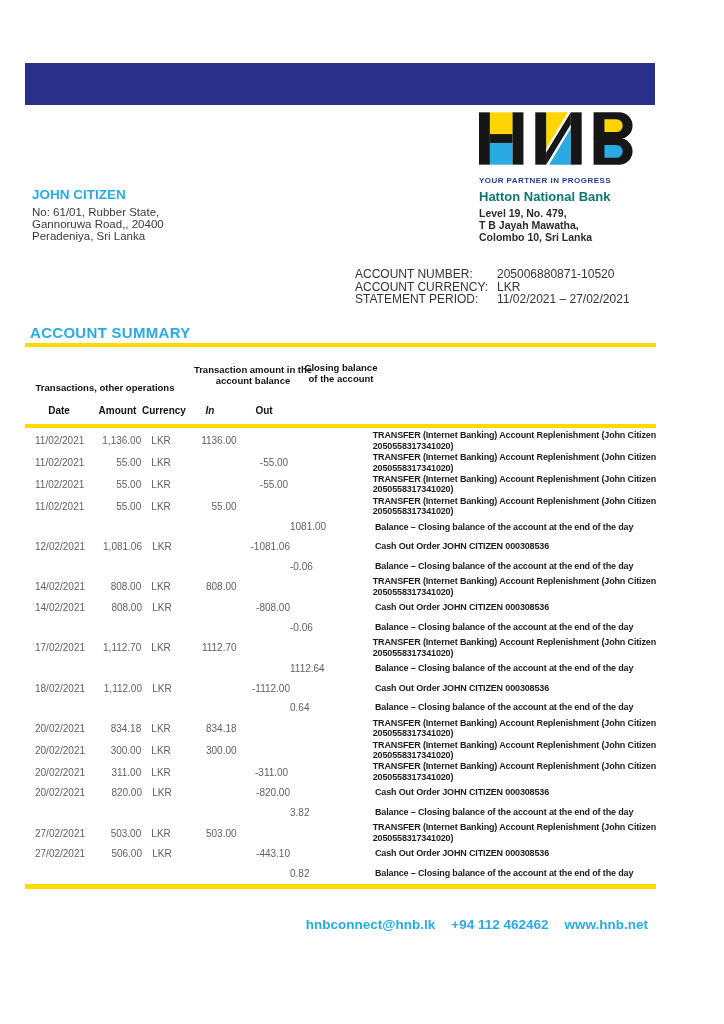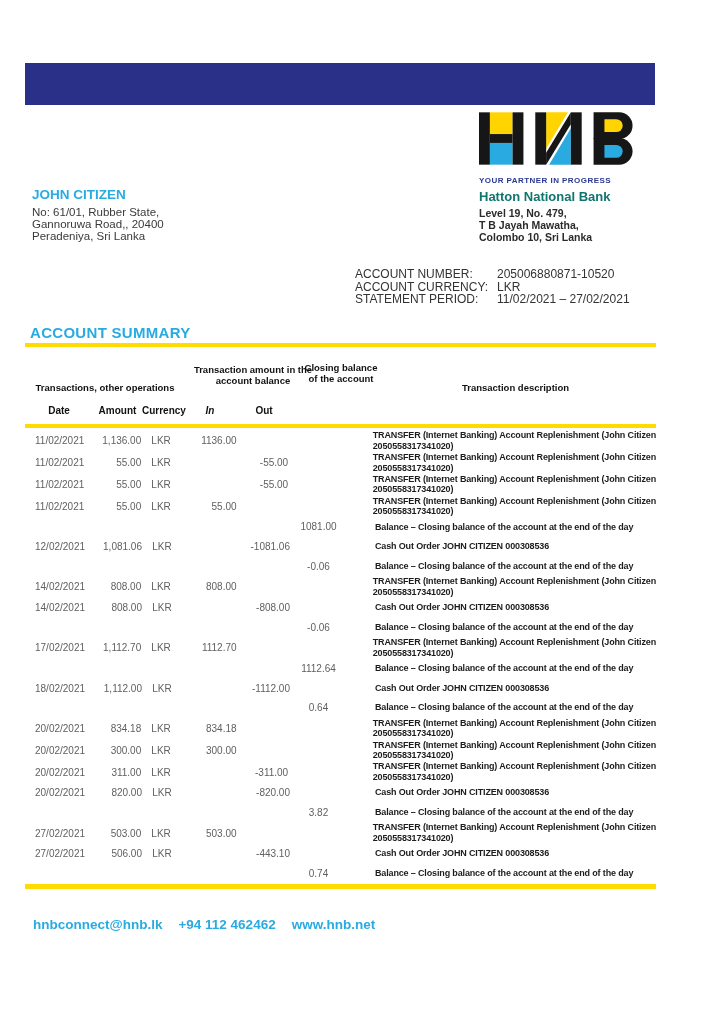--- a/index.html
+++ b/index.html
@@ -49,25 +49,25 @@
   
   .tbody { position:absolute; left:25px; top:430px; width:631px; }
   .row { display:flex; align-items:center; min-height:19.6px; }
   .row.two-line { min-height:21.8px; }
   .cell { font-size:10px; color:#5f5f5f; white-space:nowrap; }
   .c-date { width:68px; padding-left:10px; }
   .c-amount { width:49px; text-align:right; }
   .c-currency { width:40px; text-align:center; }
   .c-in { width:56px; text-align:right; }
   .c-out { width:52px; text-align:right; }
-  .c-balance { width:57px; text-align:center; }
+  .c-balance { width:57px; text-align:left; }
   .c-desc { flex:1; padding-left:28px; font-size:9px; font-weight:bold; color:#1c1c1c; line-height:10.6px; letter-spacing:-0.15px; white-space:nowrap; }
 
   
-  .footer { position:absolute; left:25px; top:917px; width:631px; text-align:left; font-size:13.5px; font-weight:bold; color:#29ABE2; white-space:nowrap; }
+  .footer { position:absolute; left:25px; top:917px; width:631px; text-align:right; font-size:13.5px; font-weight:bold; color:#29ABE2; white-space:nowrap; }
   .footer span { margin:0 8px; }
 </style>
 </head>
 <body>
 
 <div class="page">
 
   <div class="topbar"></div>
 
   <div class="brand">
@@ -126,21 +126,20 @@
   <div class="thead">
     <div class="hg hg-trans">Transactions, other operations</div>
     <div class="hg hg-amount">
       <div>Transaction amount in the</div>
       <div>account balance</div>
     </div>
     <div class="hg hg-closing">
       <div>Closing balance</div>
       <div>of the account</div>
     </div>
-    <div class="hg hg-desc">Transaction description</div>
     <div class="cols">
       <span class="hc hc-date">Date</span>
       <span class="hc hc-amount">Amount</span>
       <span class="hc hc-currency">Currency</span>
       <span class="hc hc-in">In</span>
       <span class="hc hc-out">Out</span>
     </div>
   </div>
 
   <div class="rule rule-head"></div>
@@ -386,21 +385,21 @@
         <div class="cell c-desc">
           <div>Cash Out Order JOHN CITIZEN 000308536</div>
         </div>
       </div>
       <div class="row">
         <div class="cell c-date"></div>
         <div class="cell c-amount"></div>
         <div class="cell c-currency"></div>
         <div class="cell c-in"></div>
         <div class="cell c-out"></div>
-        <div class="cell c-balance">0.74</div>
+        <div class="cell c-balance">0.82</div>
         <div class="cell c-desc">
           <div>Balance – Closing balance of the account at the end of the day</div>
         </div>
       </div>
     </div>
 
   <div class="rule rule-bottom"></div>
 
   <div class="footer">
     <span>hnbconnect@hnb.lk</span><span>+94 112 462462</span><span>www.hnb.net</span>

